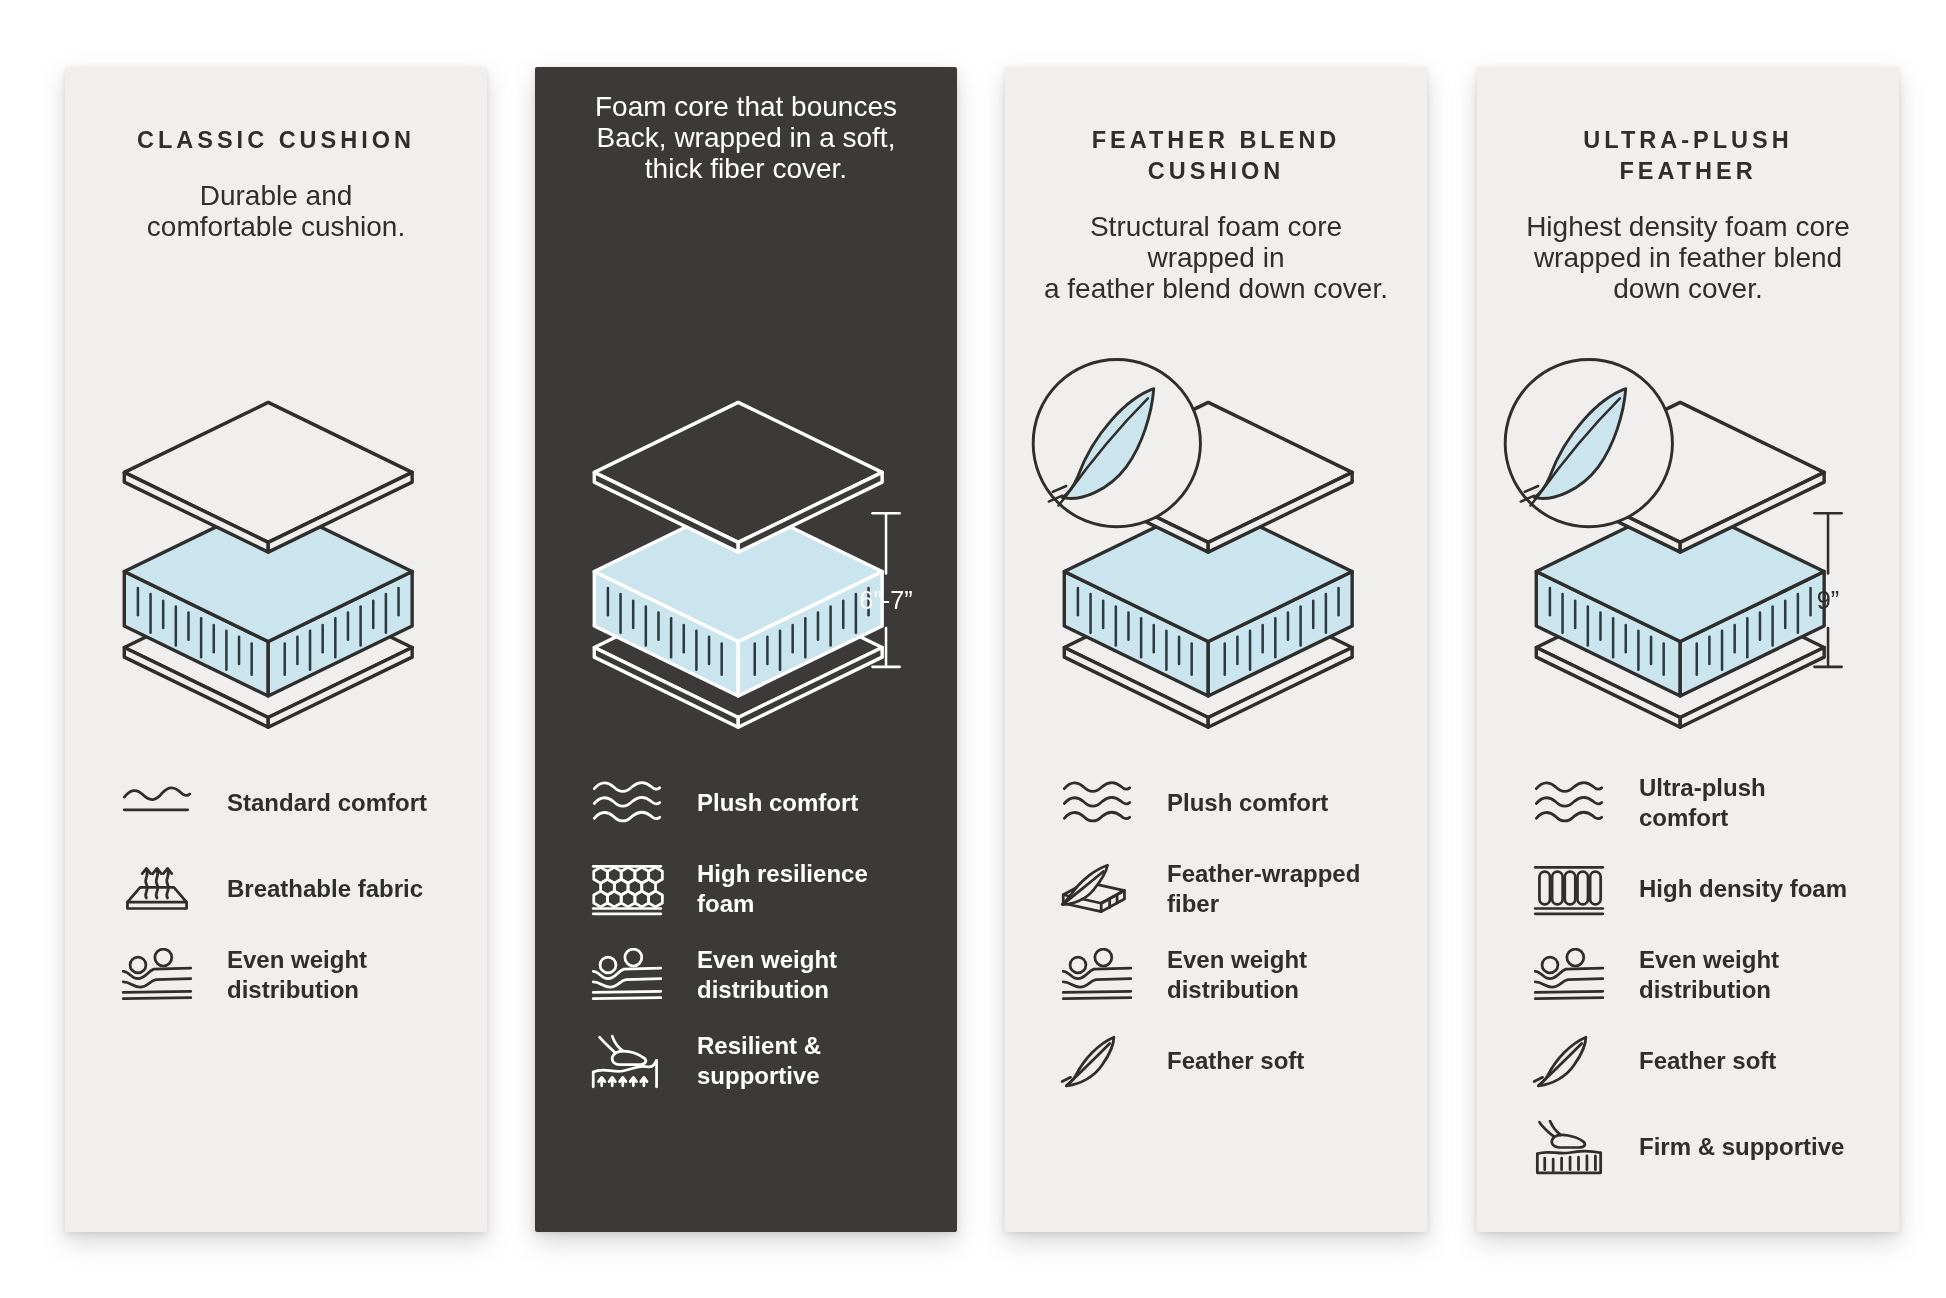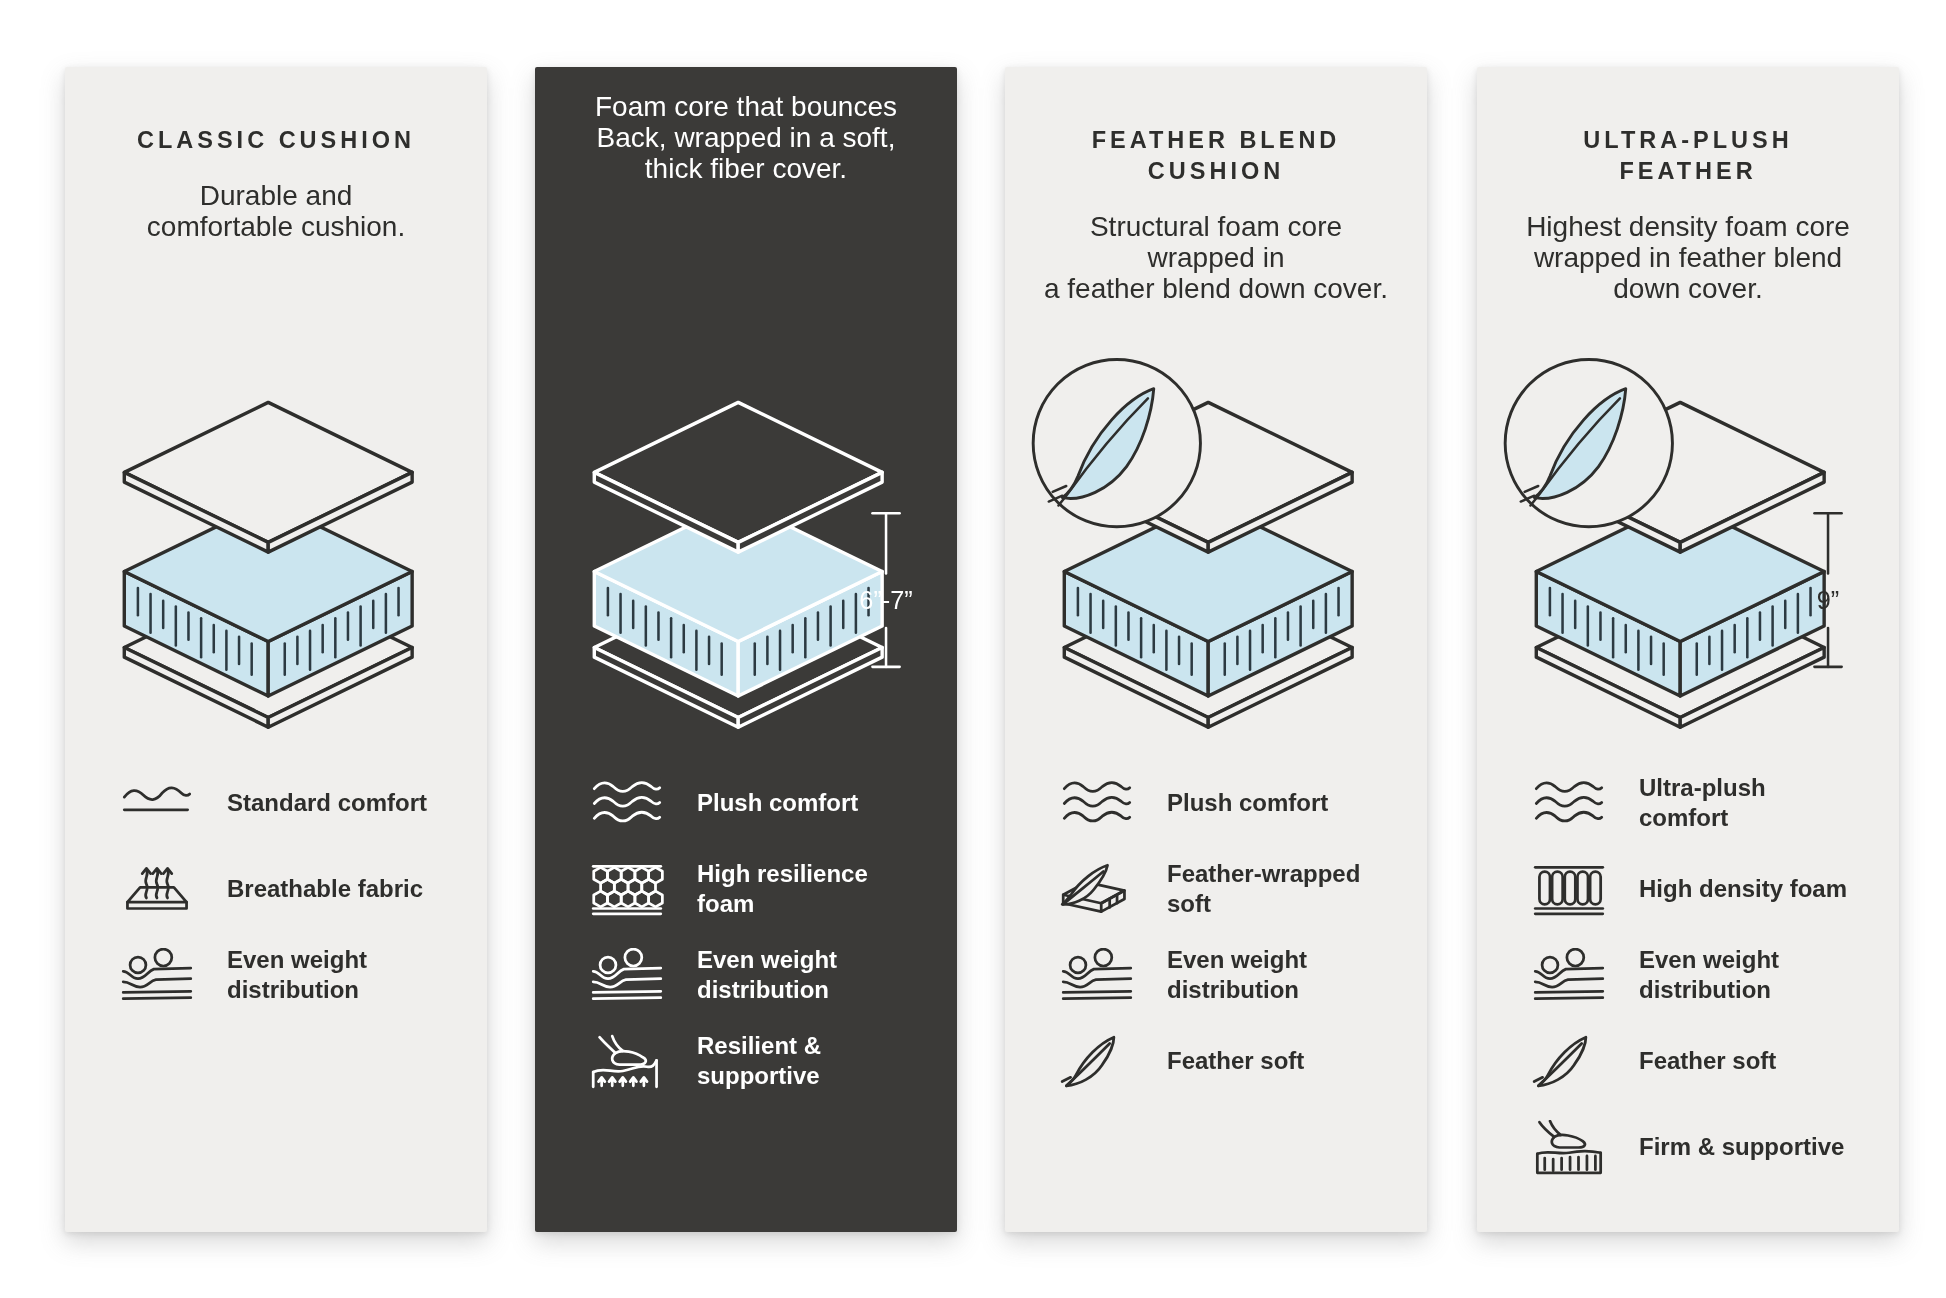--- a/index.html
+++ b/index.html
@@ -302,21 +302,21 @@
       <li class="feature">
         <svg class="ficon" viewBox="0 0 72 52">
             <use href="#i-wave-triple"></use>
           </svg>
         <span class="f-label">Plush comfort</span>
       </li>
       <li class="feature">
         <svg class="ficon" viewBox="0 0 72 52">
             <use href="#i-feather-foam"></use>
           </svg>
-        <span class="f-label">Feather-wrapped soft</span>
+        <span class="f-label">Feather-wrapped fiber</span>
       </li>
       <li class="feature">
         <svg class="ficon" viewBox="0 0 72 52">
             <use href="#i-even-weight"></use>
           </svg>
         <span class="f-label">Even weight distribution</span>
       </li>
       <li class="feature">
         <svg class="ficon" viewBox="0 0 72 52">
             <use href="#i-feather"></use>

